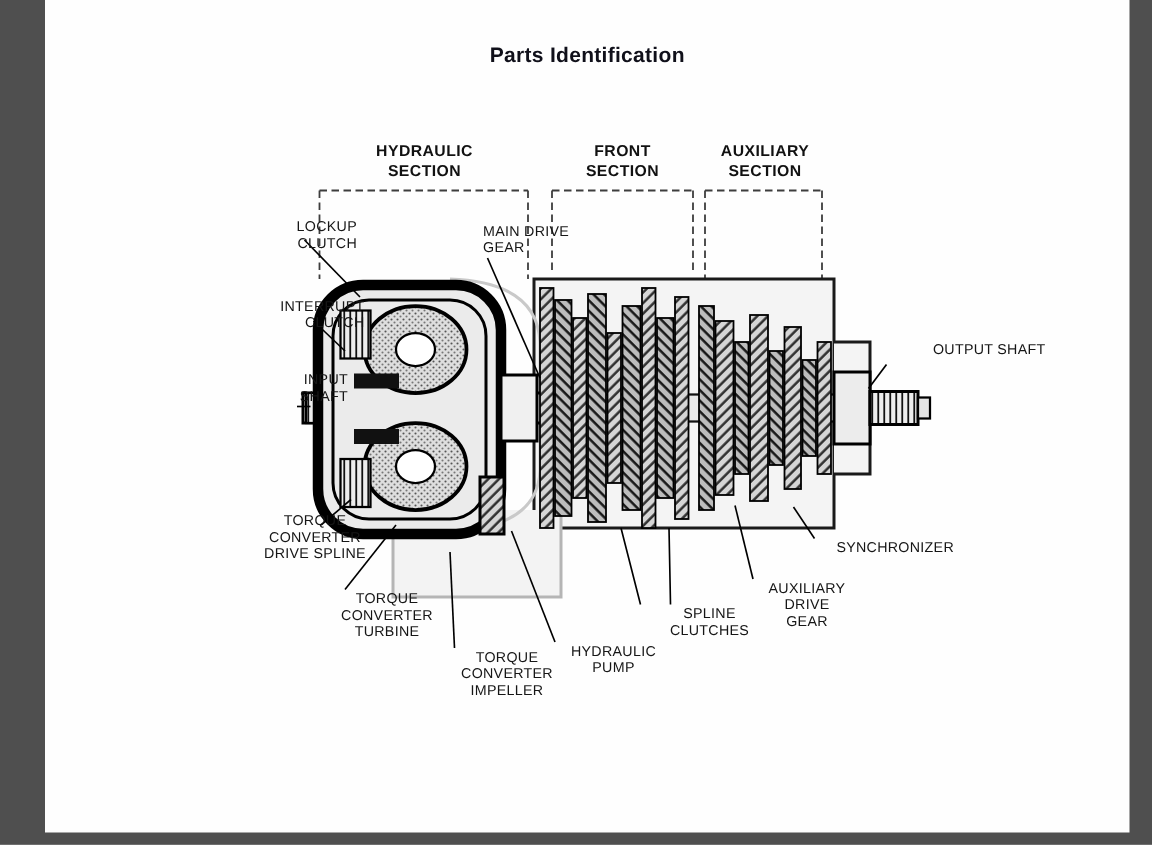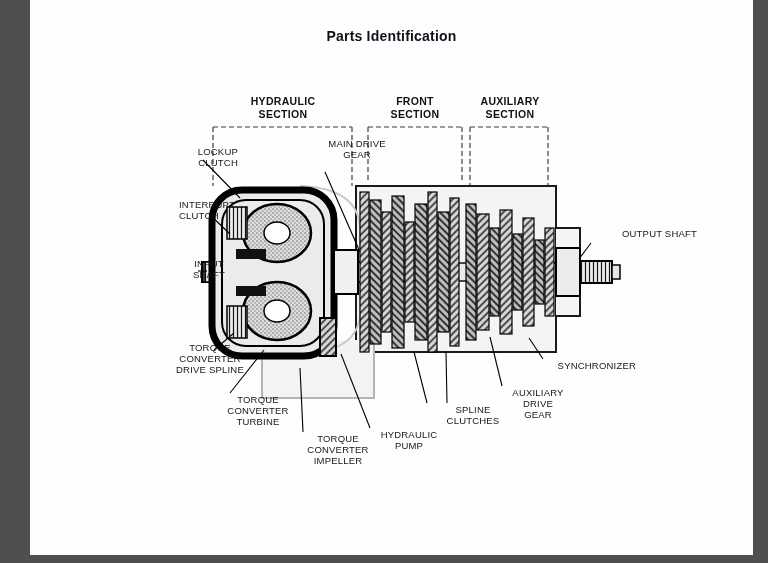--- a/index.html
+++ b/index.html
@@ -131,25 +131,25 @@
       <path d="M370 428 L341 354"></path>
       <path d="M427 403 L414 352 M447 403 L446 352"></path>
       <path d="M502 386 L490 337"></path>
       <path d="M543 359 L529 338"></path>
       <path d="M591 243 L579 259"></path>
     </g>
   </svg>
 
   <div class="part-label" style="left:146px;top:146px;width:56px;text-align:right;">LOCKUP
 CLUTCH</div>
-  <div class="part-label" style="left:143px;top:199px;width:64px;">INTERRUPT
+  <div class="part-label" style="left:143px;top:199px;width:64px;text-align:right;">INTERRUPT
 CLUTCH</div>
-  <div class="part-label" style="left:286px;top:138px;width:70px;text-align:center;">MAIN DRIVE
+  <div class="part-label" style="left:286px;top:149px;width:70px;">MAIN DRIVE
 GEAR</div>
-  <div class="part-label" style="left:150px;top:258px;width:46px;text-align:center;">INPUT
+  <div class="part-label" style="left:150px;top:248px;width:46px;text-align:right;">INPUT
 SHAFT</div>
   <div class="part-label" style="left:134px;top:342px;width:80px;text-align:center;">TORQUE
 CONVERTER
 DRIVE SPLINE</div>
   <div class="part-label" style="left:188px;top:394px;width:68px;text-align:center;">TORQUE
 CONVERTER
 TURBINE</div>
   <div class="part-label" style="left:265px;top:433px;width:74px;text-align:center;">TORQUE
 CONVERTER
 IMPELLER</div>

